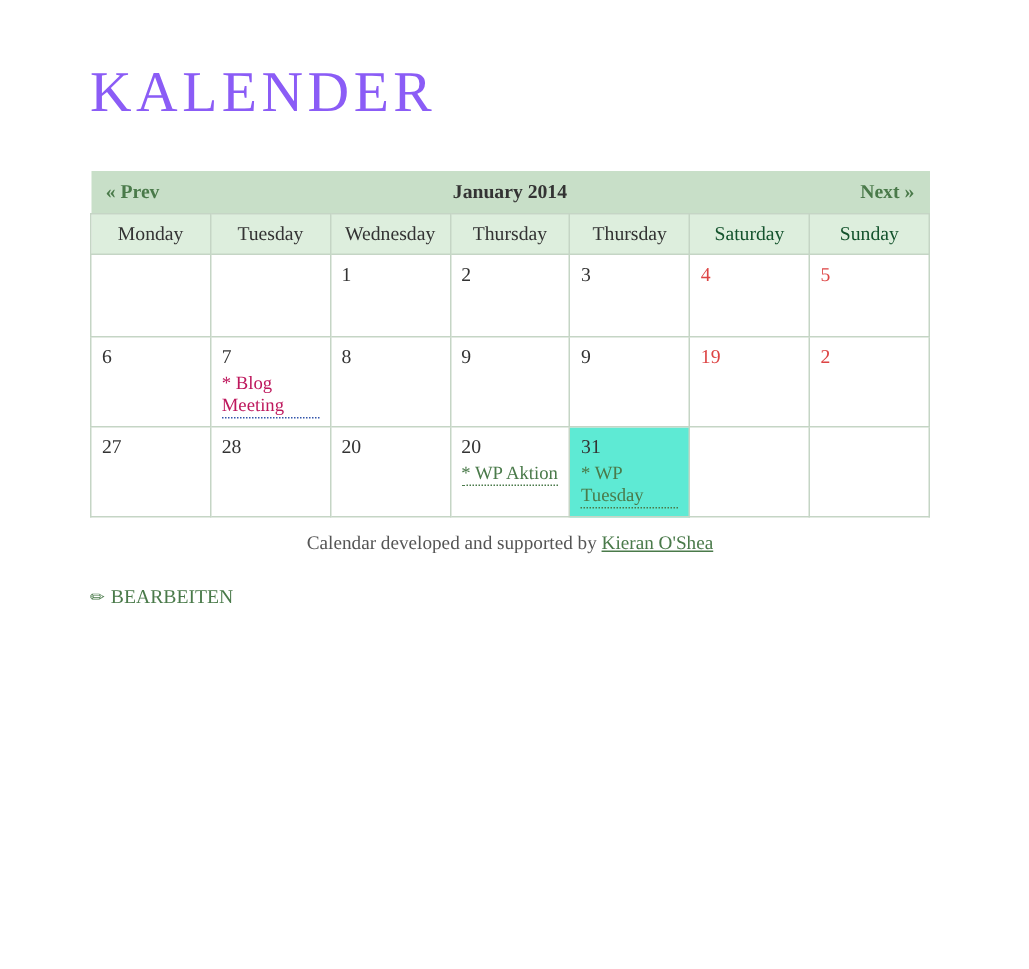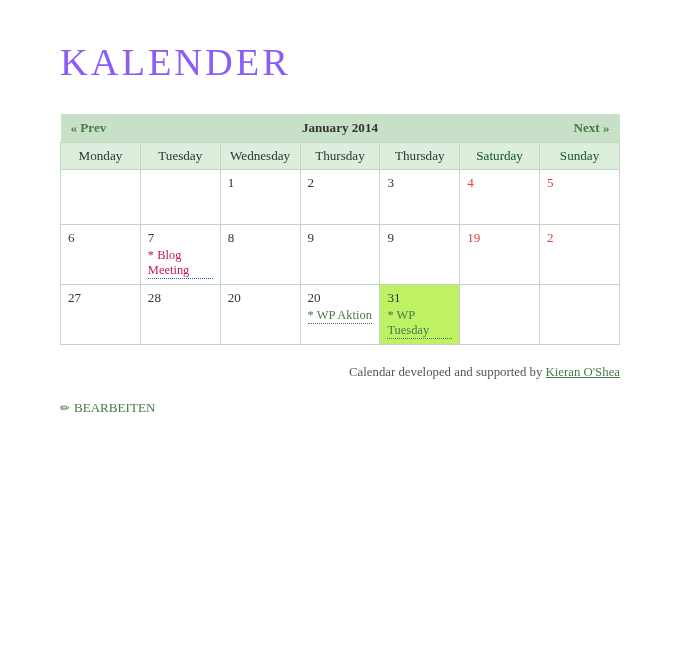--- a/index.html
+++ b/index.html
@@ -59,21 +59,21 @@
       padding: 5px 7px;
       min-height: 55px;
       height: 55px;
       width: 14.28%;
       color: #333;
     }
     table.calendar tbody td.weekend-day {
       color: #d44;
     }
     table.calendar tbody td.today-cell {
-      background: #bef264;
+      background: #5eead4;
     }
     table.calendar tbody td .day-num {
       display: block;
       margin-bottom: 2px;
     }
     table.calendar tbody td .event-link {
       display: block;
       color: #4a7a4a;
       text-decoration: none;
       border-bottom: 1px dotted #4a7a4a;
@@ -83,22 +83,22 @@
     table.calendar tbody td .event-link.blue-link {
       color: #be185d;
       border-bottom: 1px dotted #3355aa;
     }
     .nav-link {
       color: #4a7a4a;
       text-decoration: none;
       cursor: pointer;
     }
     .calendar-footer {
-      text-align: right;
-      margin-top: 20px;
+      text-align: center;
+      margin-top: 10px;
       font-size: 0.8em;
       color: #555;
     }
     .calendar-footer a {
       color: #4a7a4a;
       text-decoration: underline;
     }
     .edit-section {
       margin-top: 20px;
       font-size: 0.82em;

